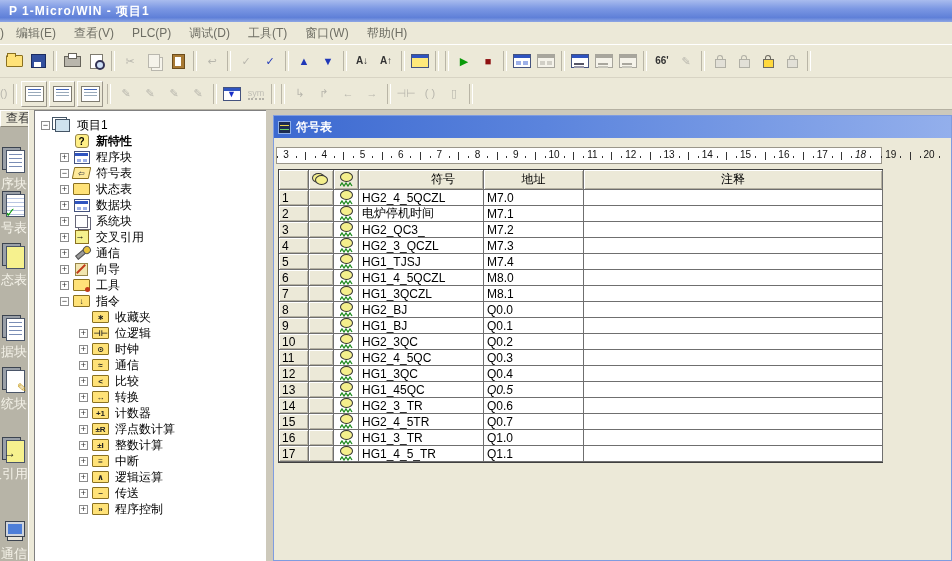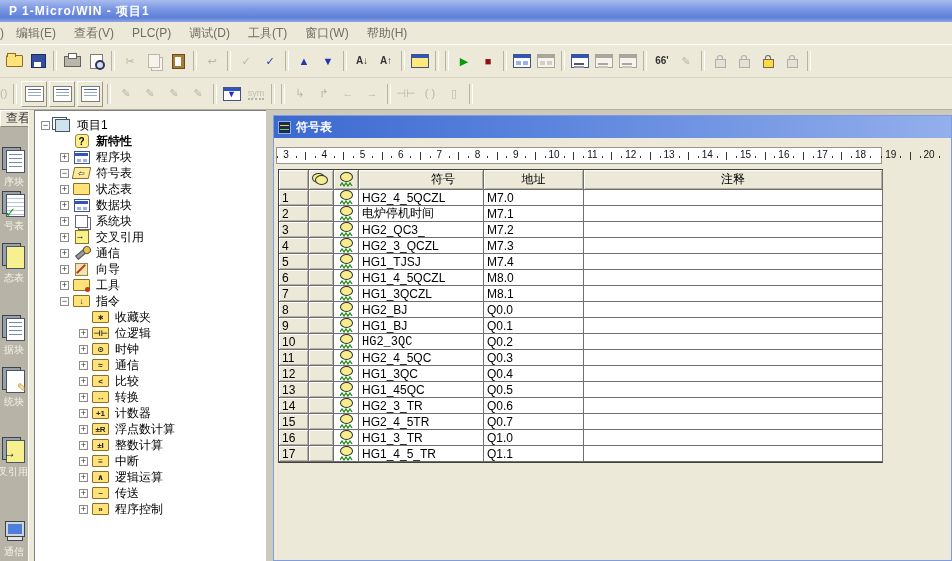--- a/index.html
+++ b/index.html
@@ -52,21 +52,21 @@
   .a-view::before{content:"";position:absolute;left:2px;top:2px;right:2px;height:1px;background:#46b;box-shadow:0 3px 0 #9ab,0 6px 0 #9ab}
   .a-sym{font-size:9px;color:#888;border-bottom:2px dotted #2a8a2a;line-height:10px}
   
   .main{position:absolute;left:0;top:110px;width:952px;height:451px;background:#fdba74}
   
   .navbar{position:absolute;left:0;top:0;width:28px;height:451px;background:#b7b4a7;overflow:hidden}
   .nav-header{position:absolute;left:0;top:0;width:34px;height:17px;background:#ece9d8;
     border:1px solid;border-color:#fff #8a8678 #8a8678 #fff;box-sizing:border-box;
     display:flex;align-items:center;justify-content:flex-end;padding-right:3px;color:#333}
   .navitem{position:absolute;left:0;width:28px;text-align:center;cursor:default}
-  .nlabel{color:#f4f2e8;font-size:10px;margin-top:2px;white-space:nowrap;direction:rtl;overflow:hidden}
+  .nlabel{color:#f4f2e8;font-size:13px;margin-top:2px;white-space:nowrap;direction:rtl;overflow:hidden}
   .ni{width:24px;height:26px;margin:0 auto;position:relative}
   .n-page,.n-pencil,.n-ypage,.n-yarrow,.n-grid{width:17px;height:21px;background:#fff;border:1px solid #4a5568;position:absolute;left:4px;top:3px;box-shadow:-4px -3px 0 -1px #9aa0a8,-4px -3px 0 0 #3c4450}
   .n-ypage,.n-yarrow{background:#f6f18e}
   .n-grid{background:repeating-linear-gradient(#fff 0 3px,#b9c6e2 3px 4px)}
   .n-page::after{content:"";position:absolute;left:2px;top:3px;right:2px;height:1px;background:#7a8db5;box-shadow:0 4px 0 #7a8db5,0 8px 0 #7a8db5,0 12px 0 #7a8db5}
   .n-grid::after{content:"✓";position:absolute;left:-2px;bottom:-4px;color:#0a9a0a;font-weight:bold;font-size:13px}
   .n-pencil::after{content:"✎";position:absolute;right:-3px;bottom:-3px;color:#c69a18;font-size:12px}
   .n-yarrow::after{content:"→";position:absolute;left:-3px;top:5px;color:#111;font-weight:bold}
   .n-comp{position:absolute;left:3px;top:4px;width:18px;height:14px;background:#cfd4dc;border:1px solid #3c4450}
   .n-comp::before{content:"";position:absolute;left:2px;top:2px;right:2px;bottom:2px;background:#4d7ed8}
@@ -593,21 +593,21 @@
           <span class="rdot" style="left: 479.1px;"></span>
           <span class="rtick" style="left: 488.6px;"></span>
           <span class="rnum" style="left: 498.9px;">16</span>
           <span class="rdot" style="left: 498.4px;"></span>
           <span class="rdot" style="left: 517.4px;"></span>
           <span class="rtick" style="left: 526.9px;"></span>
           <span class="rnum" style="left: 537.2px;">17</span>
           <span class="rdot" style="left: 536.7px;"></span>
           <span class="rdot" style="left: 555.7px;"></span>
           <span class="rtick" style="left: 565.2px;"></span>
-          <span class="rnum" style="left: 575.5px;">18</span>
+          <span class="rnum" style="left: 575.5px; font-style: italic;">18</span>
           <span class="rdot" style="left: 575px;"></span>
           <span class="rdot" style="left: 594px;"></span>
           <span class="rnum" style="left: 605.8px;">19</span>
           <span class="rdot" style="left: 605.3px;"></span>
           <span class="rdot" style="left: 624.3px;"></span>
           <span class="rtick" style="left: 633.8px;"></span>
           <span class="rnum" style="left: 644.1px;">20</span>
           <span class="rdot" style="left: 643.6px;"></span>
           <span class="rdot" style="left: 662.6px;"></span>
         </div>
@@ -770,21 +770,21 @@
             <div class="tc num" style="width: 30px;">10</div>
             <div class="tc lockc" style="width: 25px;"></div>
             <div class="tc ctr" style="width: 25px;">
               <span class="sicon">
                 <span class="oval"></span>
                 <svg width="13" height="5" viewBox="0 0 13 5">
                   <polyline points="0,4 2,1 4,4 6,1 8,4 10,1 12,4" stroke="#1e8a1e" stroke-width="1.3" fill="none"></polyline>
                 </svg>
               </span>
             </div>
-            <div class="tc " style="width: 125px; font-family: Liberation Mono, monospace;">HG2_3QC</div>
+            <div class="tc " style="width: 125px;">HG2_3QC</div>
             <div class="tc " style="width: 100px;">Q0.2</div>
             <div class="tc " style="width: 299px;"></div>
           </div>
           <div class="trw">
             <div class="tc num" style="width: 30px;">11</div>
             <div class="tc lockc" style="width: 25px;"></div>
             <div class="tc ctr" style="width: 25px;">
               <span class="sicon">
                 <span class="oval"></span>
                 <svg width="13" height="5" viewBox="0 0 13 5">
@@ -816,21 +816,21 @@
             <div class="tc lockc" style="width: 25px;"></div>
             <div class="tc ctr" style="width: 25px;">
               <span class="sicon">
                 <span class="oval"></span>
                 <svg width="13" height="5" viewBox="0 0 13 5">
                   <polyline points="0,4 2,1 4,4 6,1 8,4 10,1 12,4" stroke="#1e8a1e" stroke-width="1.3" fill="none"></polyline>
                 </svg>
               </span>
             </div>
             <div class="tc " style="width: 125px;">HG1_45QC</div>
-            <div class="tc " style="width: 100px;">Q0.5</div>
+            <div class="tc " style="width: 100px; font-style: italic;">Q0.5</div>
             <div class="tc " style="width: 299px;"></div>
           </div>
           <div class="trw">
             <div class="tc num" style="width: 30px;">14</div>
             <div class="tc lockc" style="width: 25px;"></div>
             <div class="tc ctr" style="width: 25px;">
               <span class="sicon">
                 <span class="oval"></span>
                 <svg width="13" height="5" viewBox="0 0 13 5">
                   <polyline points="0,4 2,1 4,4 6,1 8,4 10,1 12,4" stroke="#1e8a1e" stroke-width="1.3" fill="none"></polyline>

